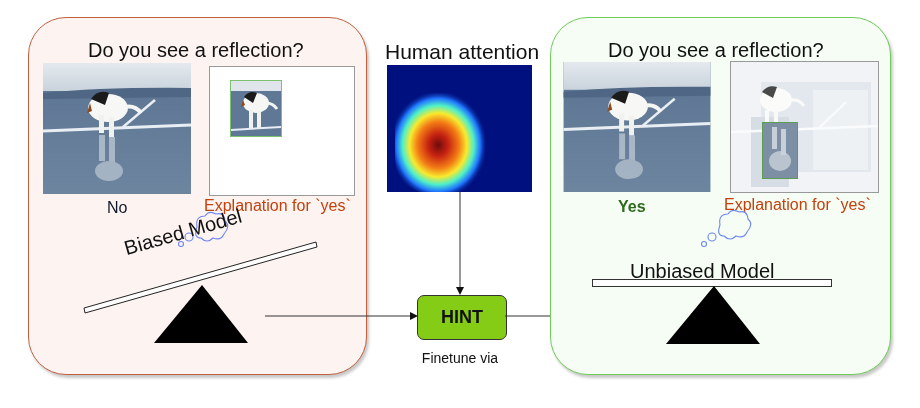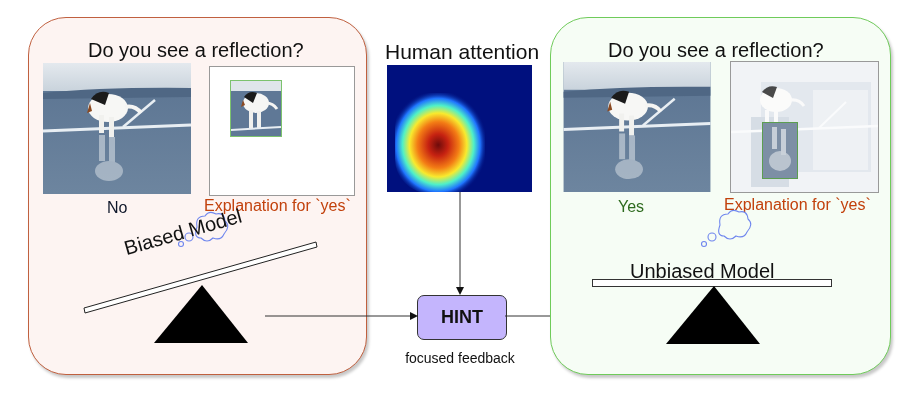--- a/index.html
+++ b/index.html
@@ -5,21 +5,21 @@
   html, body { margin:0; padding:0; background:#ffffff; }
   body { width:920px; height:408px; position:relative; overflow:hidden; font-family:"Liberation Sans", sans-serif; }
   .panel { position:absolute; border-radius:38px; box-shadow:2px 3px 3px rgba(0,0,0,0.22); }
   #left-panel { left:28px; top:17px; width:337px; height:356px; background:#fdf4f2; border:1.5px solid #c0603f; }
   #right-panel { left:550px; top:17px; width:339px; height:356px; background:#f6fdf5; border:1.5px solid #6fcb5a; }
   .abs { position:absolute; }
   .title { font-size:20px; color:#111; white-space:nowrap; }
   .caption { font-size:15px; color:#c2410c; white-space:nowrap; }
   .photo { position:absolute; overflow:hidden; }
   svg { position:absolute; overflow:visible; }
-  .hint-box { position:absolute; left:417px; top:295px; width:88px; height:43px; border:1.4px solid #333; border-radius:7px; background:#c4b5fd; display:flex; align-items:center; justify-content:center; }
+  .hint-box { position:absolute; left:417px; top:295px; width:88px; height:43px; border:1.4px solid #333; border-radius:7px; background:#84cc16; display:flex; align-items:center; justify-content:center; }
   .hint-label { font-weight:bold; font-size:18px; color:#111; }
   .sub { font-size:14px; color:#111; text-align:center; line-height:18px; }
 </style>
 </head>
 <body>
 
 <div id="left-panel" class="panel"></div>
 <div class="abs title" style="left:88px;top:39px;">Do you see a reflection?</div>
 
 <div class="photo" style="left:43px;top:63px;width:148px;height:131px;">
@@ -107,21 +107,21 @@
 
 <svg width="10" height="104" style="left:455px;top:192px;">
   <line x1="5" y1="0" x2="5" y2="98" stroke="#333" stroke-width="1"></line>
   <polygon points="1,95 9,95 5,103" fill="#111"></polygon>
 </svg>
 
 <div class="hint-box">
   <span class="hint-label">HINT</span>
 </div>
 <div class="abs sub" style="left:380px;top:349px;width:160px;">
-  <div>focused feedback</div>
+  <div>Finetune via</div>
 </div>
 
 <svg width="160" height="10" style="left:265px;top:311px;">
   <line x1="0" y1="5" x2="148" y2="5" stroke="#333" stroke-width="1"></line>
   <polygon points="145,1 153,5 145,9" fill="#111"></polygon>
 </svg>
 <svg width="160" height="10" style="left:505px;top:311px;">
   <line x1="0" y1="5" x2="144" y2="5" stroke="#333" stroke-width="1"></line>
   <polygon points="141,1 149,5 141,9" fill="#111"></polygon>
 </svg>
@@ -177,21 +177,21 @@
 </div>
 <div class="photo" style="left:762px;top:122px;width:34px;height:55px;border:1px solid #5c9e50;background:#8797ab;">
   <svg width="34" height="55" viewBox="0 0 34 55">
     <rect width="34" height="55" fill="#7d8fa5"></rect>
     <rect x="9" y="4" width="5" height="22" fill="#d9dfe5" opacity="0.8"></rect>
     <rect x="18" y="6" width="5" height="26" fill="#d9dfe5" opacity="0.8"></rect>
     <ellipse cx="17" cy="38" rx="11" ry="10" fill="#c9d1da" opacity="0.8"></ellipse>
   </svg>
 </div>
 
-<div class="abs caption" style="left:618px;top:198px;color:#2e6b1f;font-size:16px;">Yes</div>
+<div class="abs caption" style="left:618px;top:198px;color:#2e6b1f;font-size:16px;font-weight:bold;">Yes</div>
 <div class="abs caption" style="left:724px;top:196px;font-size:16px;">Explanation for `yes`</div>
 
 <svg width="60" height="50" style="left:700px;top:209px;">
   <path d="M20 16 Q18 5 28 5 Q32 -1 39 3 Q47 1 48 10 Q54 15 47 23 Q44 30 36 27 Q30 33 24 27 Q16 27 20 16 Z" fill="#f6fdf5" stroke="#6f86ee" stroke-width="1.1"></path>
   <circle cx="12" cy="28" r="4" fill="none" stroke="#6f86ee" stroke-width="1.1"></circle>
   <circle cx="4" cy="35" r="2.5" fill="none" stroke="#6f86ee" stroke-width="1.1"></circle>
 </svg>
 
 <div class="abs" style="left:630px;top:260px;font-size:20px;color:#111;white-space:nowrap;">Unbiased Model</div>
 <div class="abs" style="left:592px;top:279px;width:238px;height:6px;background:#fff;border:1px solid #333;"></div>

